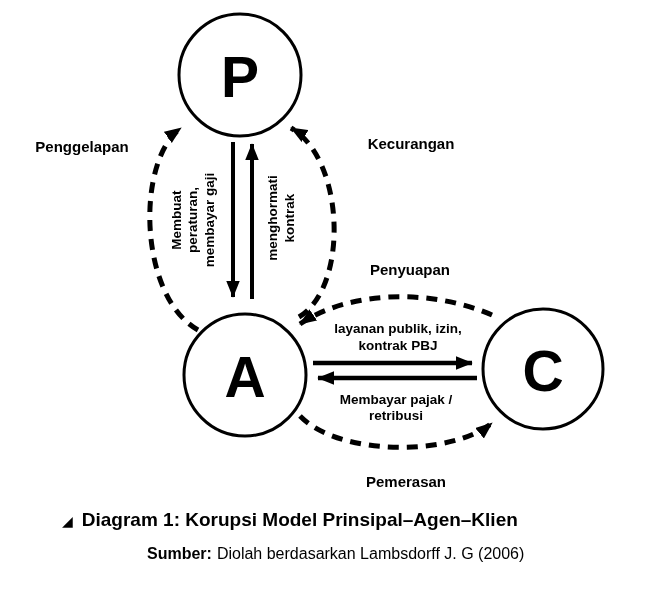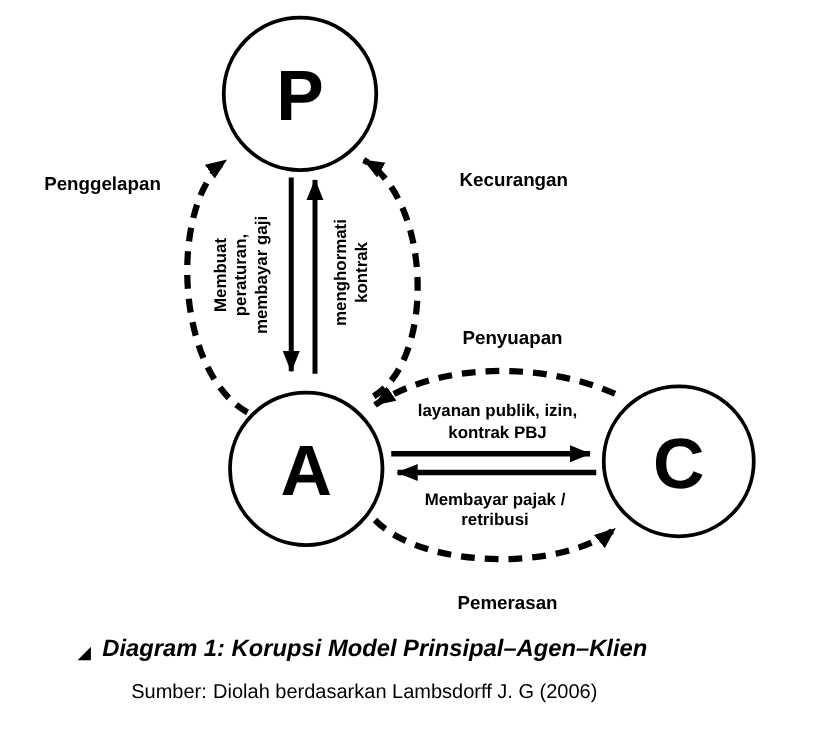--- a/index.html
+++ b/index.html
@@ -47,32 +47,32 @@
     white-space: nowrap;
   }
   .caption-marker {
     font-size: 14px;
     line-height: 1;
     transform: translateY(1px);
   }
   .caption-title {
     font-size: 19px;
     font-weight: bold;
-    font-style: italic;
   }
   .source-row {
     position: absolute;
     left: 105px;
     top: 545px;
     font-size: 16px;
     white-space: nowrap;
   }
   .source-label {
-    font-weight: normal;
+    font-weight: bold;
     margin-right: 5px;
+    margin-left: 42px;
   }
 </style>
 </head>
 <body>
 
 <svg id="stage" viewBox="0 0 654 591">
   <defs>
     <marker id="arrow" viewBox="0 0 10 8" refX="9.5" refY="4" markerWidth="17" markerHeight="14" markerUnits="userSpaceOnUse" orient="auto">
       <path d="M0,0 L10,4 L0,8 Z" fill="#000"></path>
     </marker>

